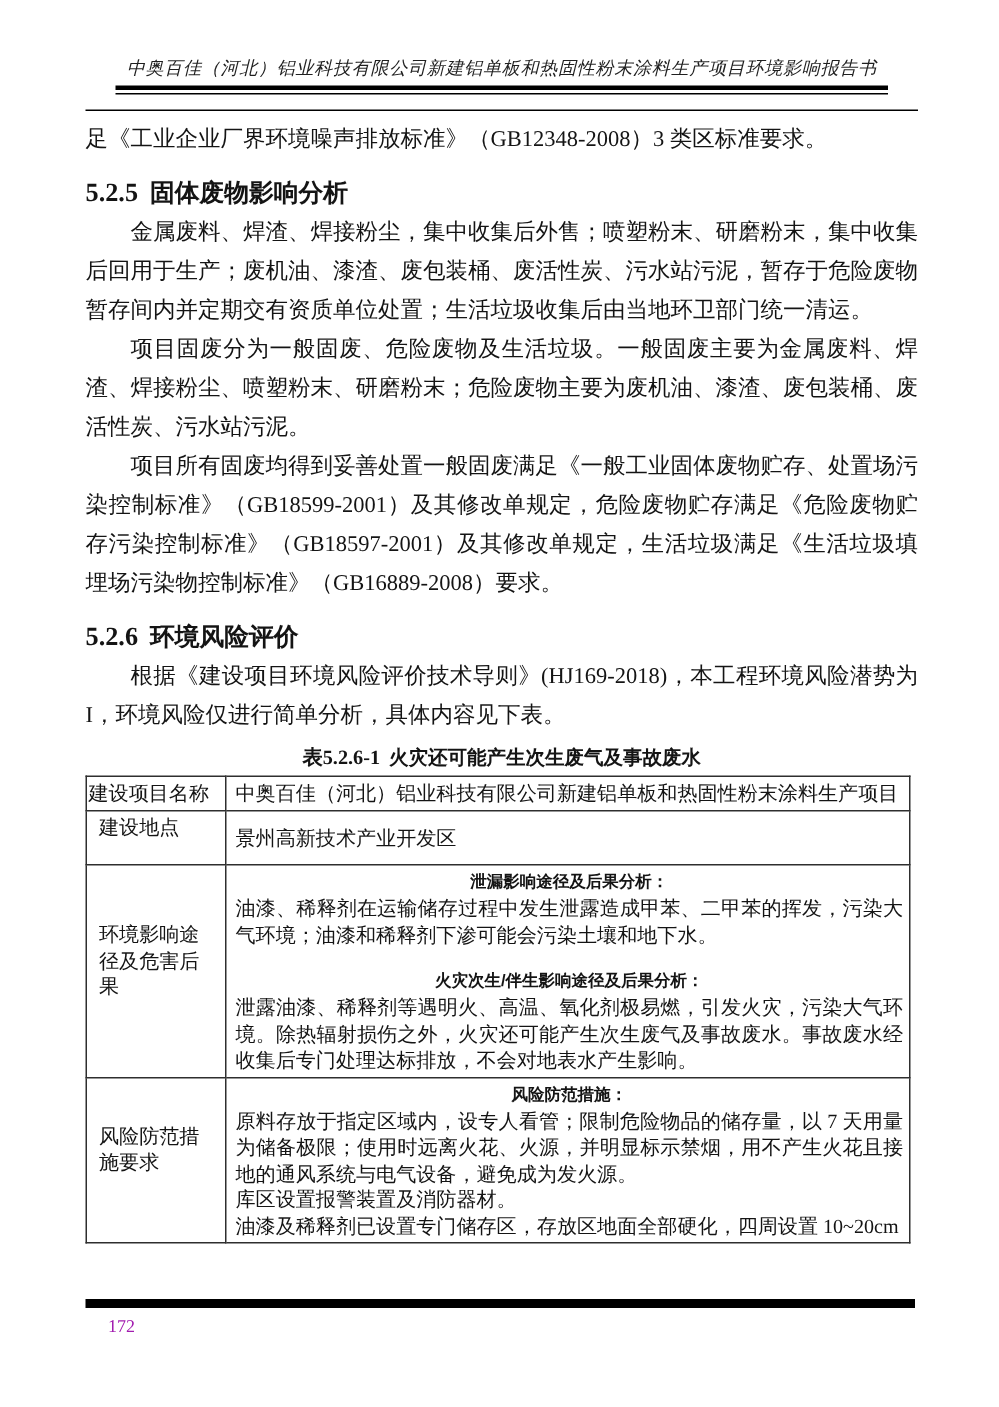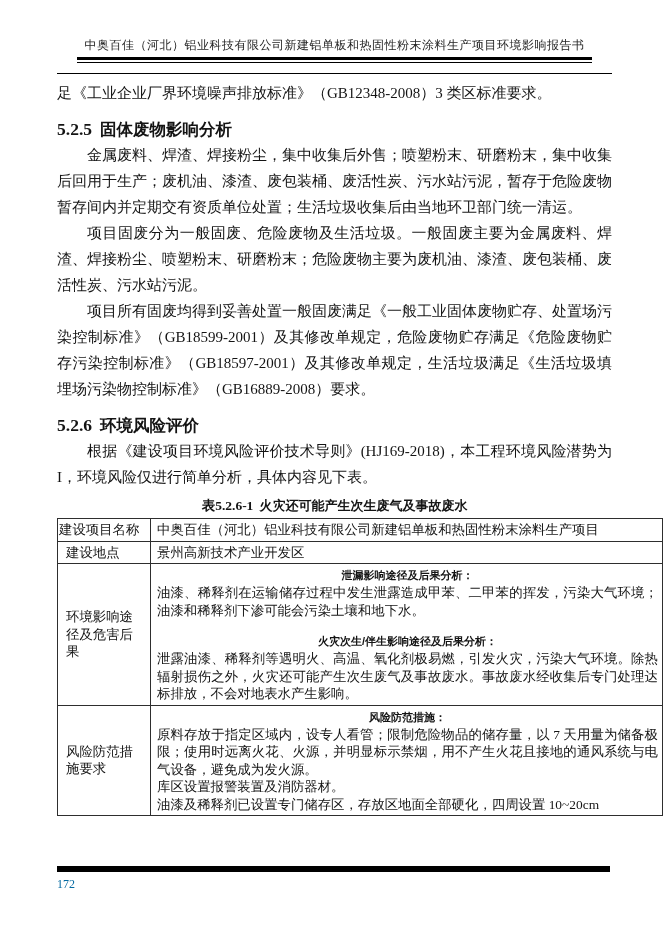--- a/index.html
+++ b/index.html
@@ -3,51 +3,51 @@
 <meta charset="utf-8">
 <style>
   html,body{margin:0;padding:0;}
   body{
     width:666px;height:938px;background:#ffffff;position:relative;overflow:hidden;
     font-family:"Liberation Serif","DejaVu Serif",serif;color:#141414;
   }
   .page{position:absolute;inset:0;padding:38px 54px 0 57px;box-sizing:border-box;}
 
   
-  .run-head{text-align:center;font-size:12px;line-height:15px;letter-spacing:.5px;color:#1f1f1f;}
+  .run-head{text-align:center;font-style:italic;font-size:12px;line-height:15px;letter-spacing:.5px;color:#1f1f1f;}
   .dbl-rule{margin:4px 20px 0 20px;height:2px;border-top:3px solid #000;border-bottom:1px solid #000;}
   .top-rule{margin-top:10px;border-top:1.5px solid #000;height:0;}
 
   
   .para{margin:0;font-size:15px;line-height:26px;text-align:justify;}
   .p-first{margin-top:6px;}
   .indent{text-indent:2em;}
 
   .sec-head{margin:9px 0 0 0;line-height:25px;font-weight:bold;}
   .sec-no{font-family:"Liberation Serif","DejaVu Serif",serif;font-size:17.5px;}
   .sec-title{font-family:"Liberation Sans","DejaVu Sans",sans-serif;font-size:16.5px;margin-left:8px;}
 
   
   .caption{margin-top:6px;text-align:center;font-weight:bold;line-height:18px;}
   .cap-no{font-family:"Liberation Serif","DejaVu Serif",serif;font-size:13.5px;}
   .cap-title{font-family:"Liberation Sans","DejaVu Sans",sans-serif;font-size:13px;margin-left:6px;}
 
   
-  table.risk{margin-top:3px;border-collapse:collapse;width:606px;table-layout:fixed;border:1.6px solid #000;}
+  table.risk{margin-top:3px;border-collapse:collapse;width:550px;table-layout:fixed;border:1.6px solid #000;}
   table.risk td{border:1px solid #2e2e2e;font-size:13.4px;line-height:17.5px;vertical-align:middle;word-break:break-all;}
-  td.lbl{width:90px;padding:2px 4px 2px 8px;}
+  td.lbl{width:90px;padding:2px 4px 16px 8px;}
   tr.r-first td.lbl{padding:2px 1px;}
   td.val{padding:2px 4px 2px 6px;}
   .cell-h{font-family:"Liberation Sans","DejaVu Sans",sans-serif;font-weight:bold;font-size:11px;line-height:18px;text-align:center;}
   .cell-p{margin:0;text-align:justify;}
   .cell-gap{height:13px;}
 
   
   .foot-bar{position:absolute;left:57px;top:866px;width:553px;height:6px;background:#000;}
-  .page-no{position:absolute;left:57px;top:877px;font-size:12px;line-height:14px;color:#0369a1;}
+  .page-no{position:absolute;left:72px;top:877px;font-size:12px;line-height:14px;color:#a21caf;}
 </style>
 </head>
 <body>
 
 <div class="page">
 
   <div class="run-head">中奥百佳（河北）铝业科技有限公司新建铝单板和热固性粉末涂料生产项目环境影响报告书</div>
   <div class="dbl-rule"></div>
   <div class="top-rule"></div>
 

